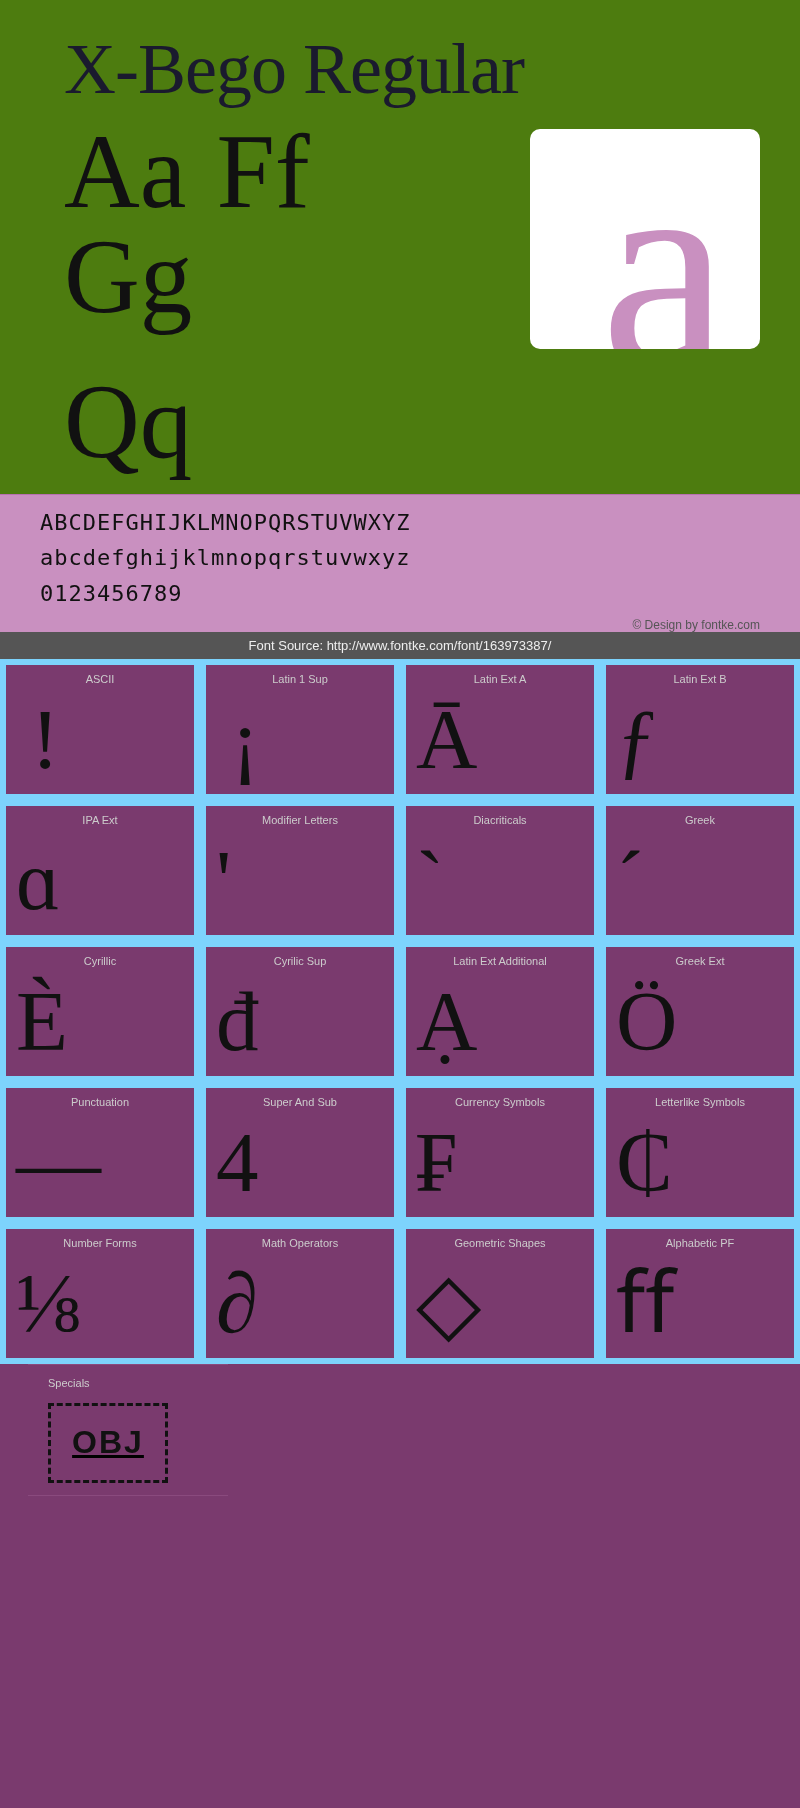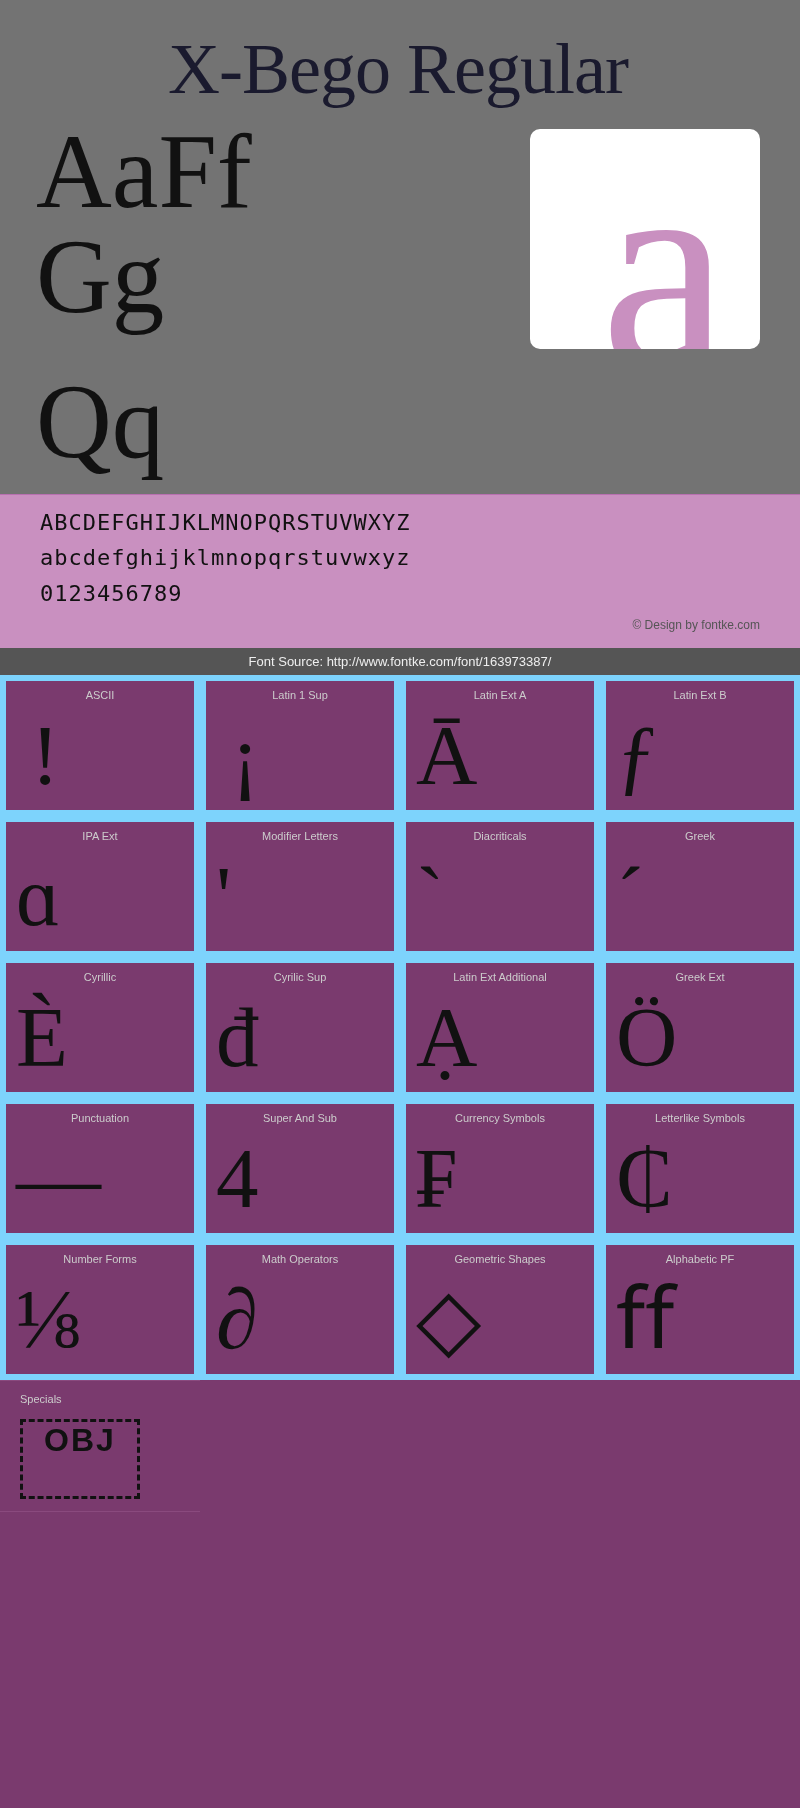--- a/index.html
+++ b/index.html
@@ -1,22 +1,21 @@
 <!DOCTYPE html>
 <html><head>
   <meta charset="utf-8">
   <style>
     * { margin: 0; padding: 0; box-sizing: border-box; }
     body { width: 800px; background: #7a3a6e; font-family: sans-serif; }
 
     
     .header-section {
-      background: #737373;
-      padding: 30px 40px 20px 36px;
-      text-align: center;
+      background: #4d7c0f;
+      padding: 30px 40px 20px 64px;
     }
     .font-title {
       font-size: 72px;
       font-weight: 300;
       color: #1a1a2e;
       line-height: 1.1;
       margin-bottom: 10px;
       font-family: Georgia, serif;
       letter-spacing: -1px;
     }
@@ -28,21 +27,21 @@
     .alphabet-text {
       font-family: monospace;
       font-size: 22px;
       color: #111;
       line-height: 1.6;
       letter-spacing: 1px;
     }
     .copyright-line {
       background: #c990c0;
       text-align: right;
-      padding: 2px 40px 16px 40px;
+      padding: 2px 40px 0 40px;
       font-size: 12px;
       color: #555;
     }
     .source-bar {
       background: #555;
       color: #eee;
       text-align: center;
       font-size: 13px;
       padding: 6px 0;
     }
@@ -79,21 +78,21 @@
     }
   </style>
 </head>
 <body>
 
 <div class="header-section">
   <div class="font-title">X-Bego Regular</div>
 
   <div style="display:flex; align-items:flex-start; margin-bottom: 0;">
     <div style="flex:1;">
-      <div style="display:flex; align-items:baseline; line-height:1;">
+      <div style="display:flex; align-items:baseline; gap:30px; line-height:1;">
         <span style="font-size:105px; font-weight:200; color:#111; font-family:Georgia,serif;">Aa</span>
         <span style="font-size:105px; font-weight:200; color:#111; font-family:Georgia,serif;">Ff</span>
       </div>
       <div style="display:flex; align-items:baseline; gap:40px; line-height:1; margin-top:0;flex-direction:column;">
         <span style="font-size:105px; font-weight:200; color:#111; font-family:Georgia,serif;">Gg</span>
         <span style="font-size:105px; font-weight:200; color:#111; font-family:Georgia,serif;">Qq</span>
       </div>
     </div>
     <div style="width:230px; height:220px; background:white; border-radius:10px; overflow:hidden; display:flex; align-items:center; justify-content:center; margin-top:10px;">
       <span style="font-size:290px; color:#c990c0; font-family:Georgia,serif; font-weight:200; line-height:0.85; margin-top:60px; margin-left:40px;">a</span>
@@ -197,20 +196,20 @@
     <span class="glyph-label">Geometric Shapes</span>
     <span class="glyph-char" style="font-size:85px;">◇</span>
   </div>
   <div class="glyph-cell">
     <span class="glyph-label">Alphabetic PF</span>
     <span class="glyph-char" style="font-size:85px;">ﬀ</span>
   </div>
 
 </div>
 
-<div style="background:#7a3a6e; padding: 0 0 30px 0;">
+<div style="background:#7a3a6e; padding: 0 0 30px 0; margin-left: 28px;">
   <div style="border-top:1px solid #8a4a7e; border-bottom:1px solid #8a4a7e; padding: 8px 10px 12px 20px; width:200px;">
     <span class="glyph-label">Specials</span>
-    <div style="border: 3px dashed #111; width:120px; height:80px; display:flex; justify-content:center; margin-top:12px;">
+    <div style="border: 3px dashed #111; width:120px; height:80px; display:flex; align-items:center; justify-content:center; margin-top:12px;text-decoration:underline;">
       <span style="font-size:32px; font-weight:700; color:#111; font-family:Arial,sans-serif; letter-spacing:2px;">OBJ</span>
     </div>
   </div>
 </div>
 
 </body></html>

